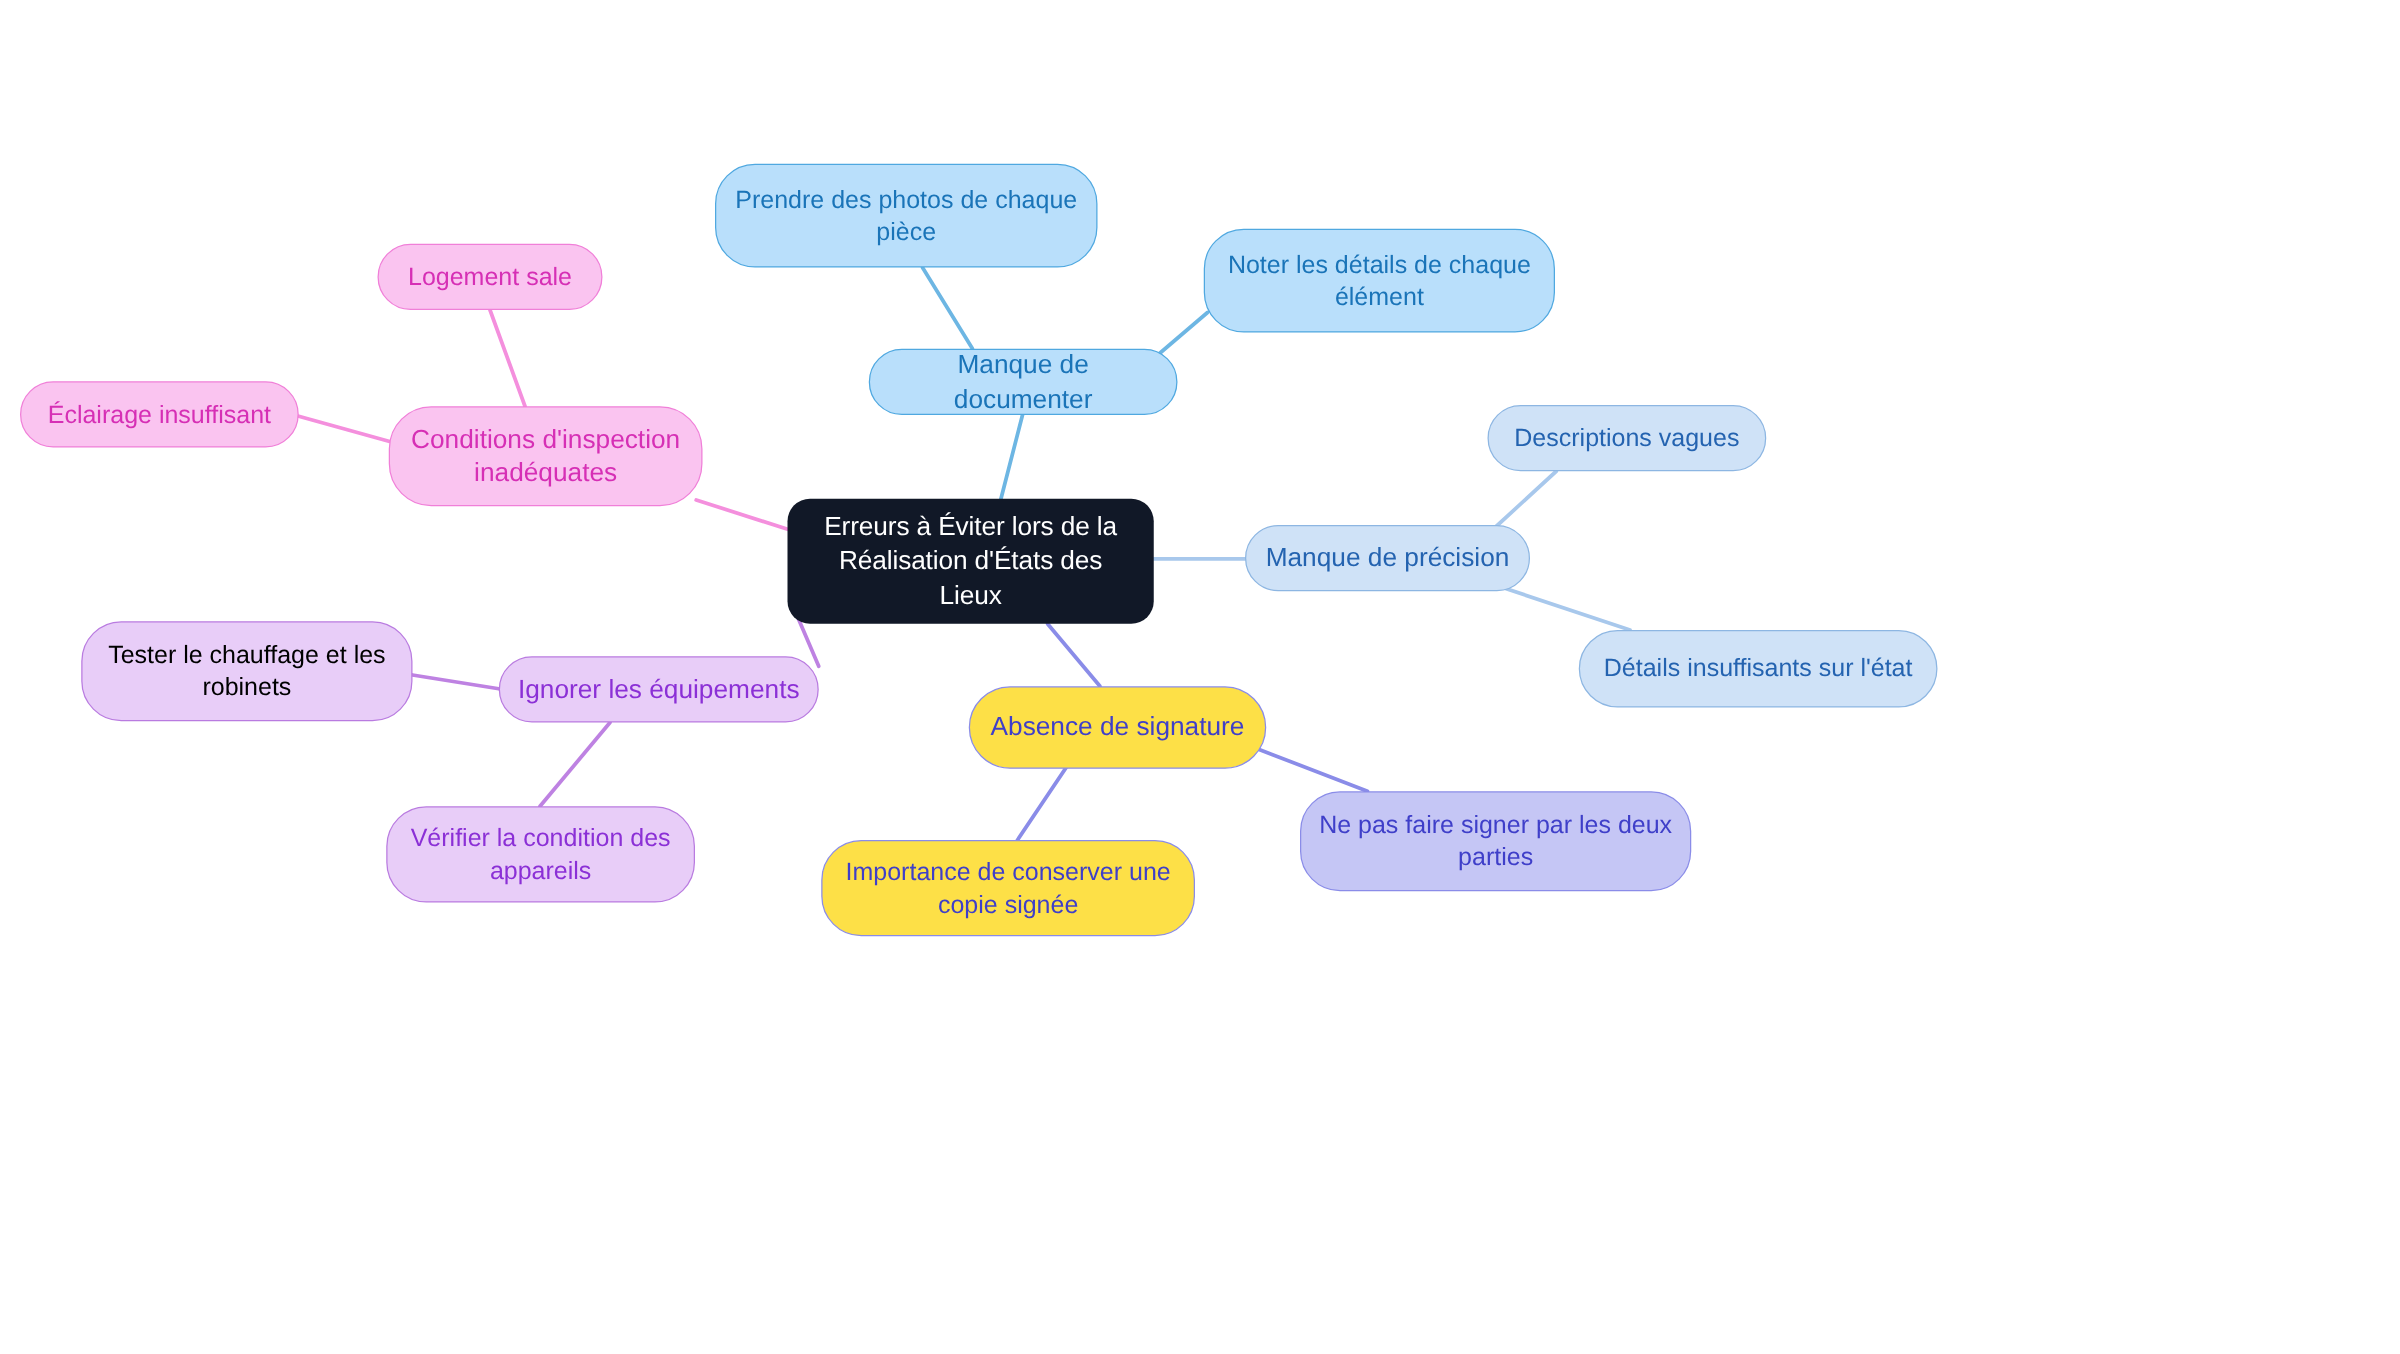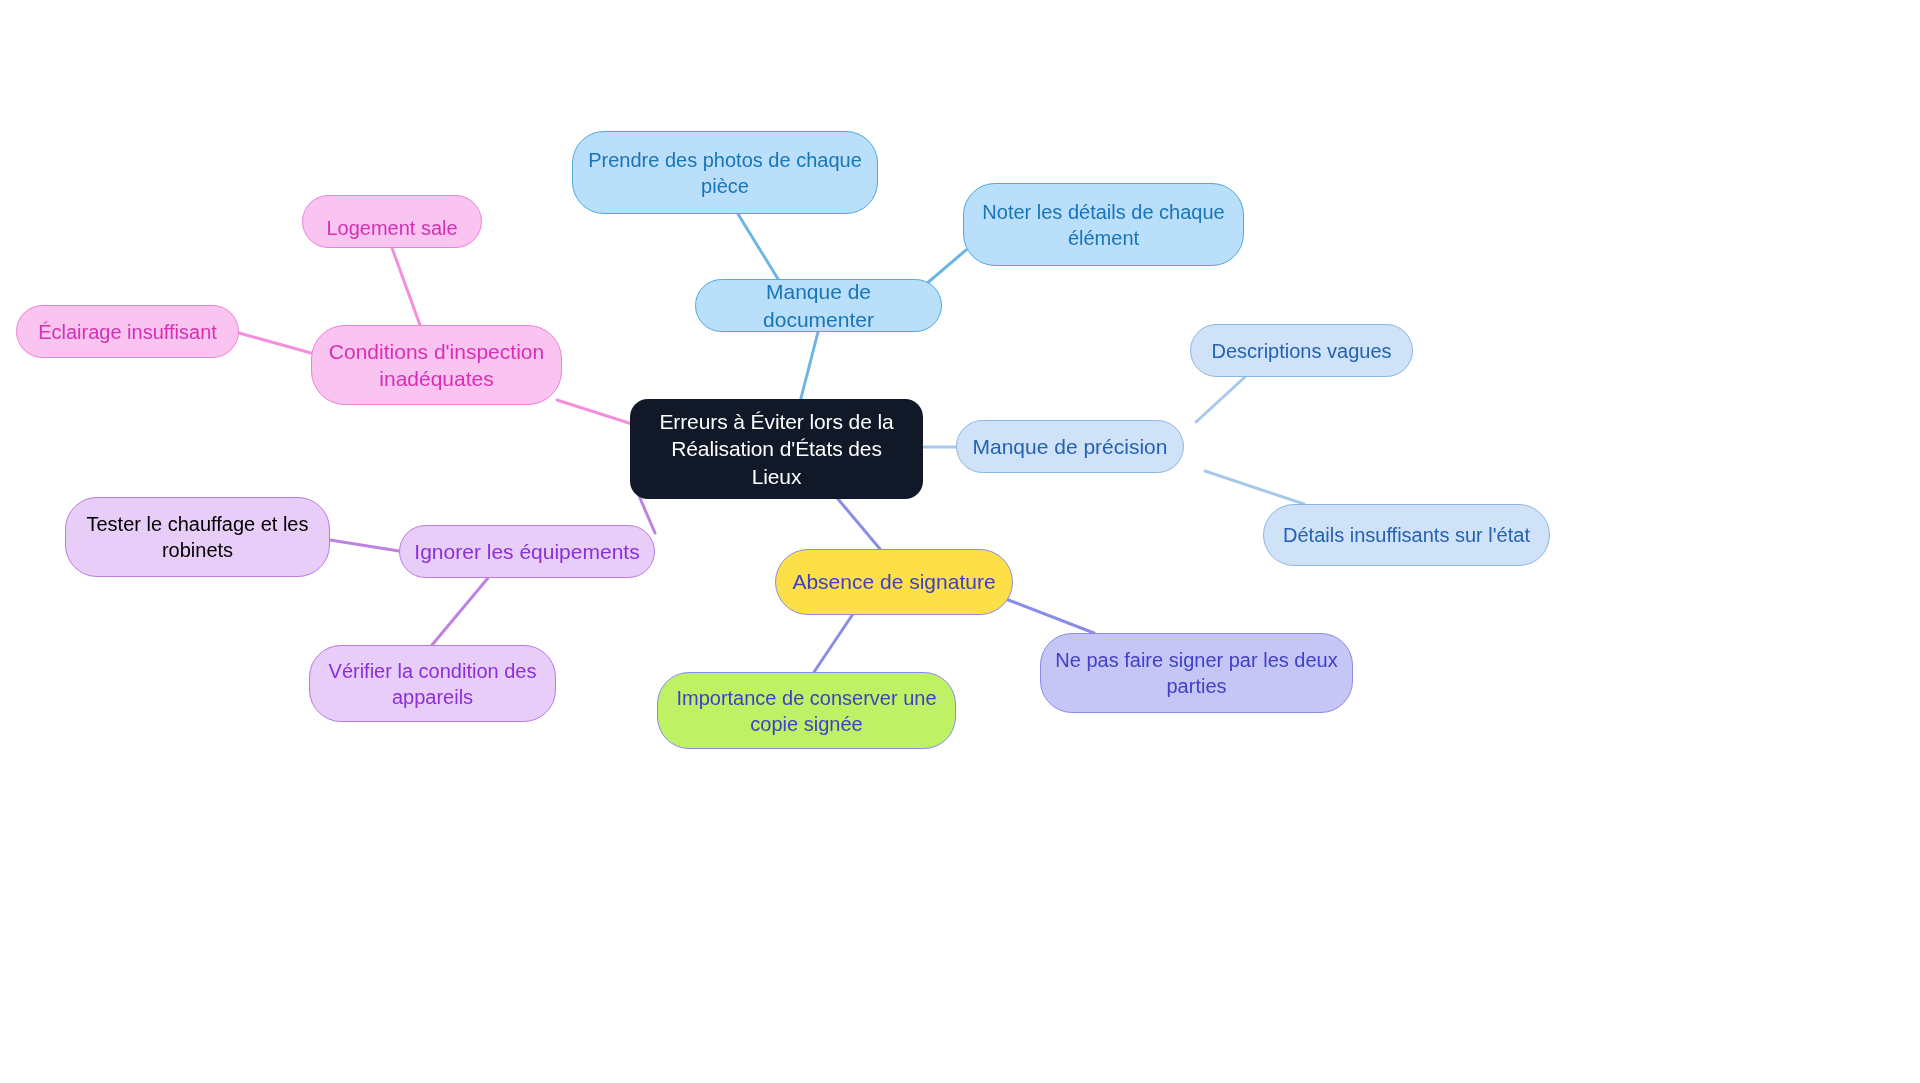--- a/index.html
+++ b/index.html
@@ -79,31 +79,31 @@
       <line x1="311" y1="353" x2="239" y2="333" stroke="#F48FDD" stroke-width="3" stroke-linecap="round"></line>
     </svg>
   <div id="nodes">
       <div class="node root" style="left: 630px; top: 399px; width: 293px; height: 100px; background: rgb(17, 24, 39); border-color: rgb(17, 24, 39); color: rgb(255, 255, 255);"><span>Erreurs à Éviter lors de la
 Réalisation d'États des Lieux</span></div>
       <div class="node lvl1" style="left: 695px; top: 279px; width: 247px; height: 53px; background: rgb(185, 223, 251); border-color: rgb(79, 168, 224); color: rgb(26, 116, 184);"><span>Manque de documenter</span></div>
       <div class="node lvl2" style="left: 572px; top: 131px; width: 306px; height: 83px; background: rgb(185, 223, 251); border-color: rgb(79, 168, 224); color: rgb(26, 116, 184);"><span>Prendre des photos de chaque
 pièce</span></div>
       <div class="node lvl2" style="left: 963px; top: 167px; width: 281px; height: 83px; background: rgb(185, 223, 251); border-color: rgb(79, 168, 224); color: rgb(26, 116, 184); margin-top: 16px;"><span>Noter les détails de chaque
 élément</span></div>
-      <div class="node lvl1" style="left: 956px; top: 420px; width: 228px; height: 53px; background: rgb(207, 226, 247); border-color: rgb(141, 182, 226); color: rgb(36, 99, 176);"><span>Manque de précision</span></div>
+      <div class="node lvl1" style="left: 996px; top: 420px; width: 228px; height: 53px; background: rgb(207, 226, 247); border-color: rgb(141, 182, 226); color: rgb(36, 99, 176);"><span>Manque de précision</span></div>
       <div class="node lvl2" style="left: 1190px; top: 324px; width: 223px; height: 53px; background: rgb(207, 226, 247); border-color: rgb(141, 182, 226); color: rgb(36, 99, 176);"><span>Descriptions vagues</span></div>
       <div class="node lvl2" style="left: 1263px; top: 504px; width: 287px; height: 62px; background: rgb(207, 226, 247); border-color: rgb(141, 182, 226); color: rgb(36, 99, 176);"><span>Détails insuffisants sur l'état</span></div>
       <div class="node lvl1" style="left: 775px; top: 549px; width: 238px; height: 66px; background: #fde047; border-color: rgb(138, 140, 232); color: rgb(63, 63, 201);"><span>Absence de signature</span></div>
       <div class="node lvl2" style="left: 1040px; top: 633px; width: 313px; height: 80px; background: rgb(197, 198, 245); border-color: rgb(138, 140, 232); color: rgb(63, 63, 201);"><span>Ne pas faire signer par les deux
 parties</span></div>
-      <div class="node lvl2" style="left: 657px; top: 672px; width: 299px; height: 77px; background: #bef264; border-color: rgb(138, 140, 232); color: rgb(63, 63, 201);"><span>Importance de conserver une
+      <div class="node lvl2" style="left: 657px; top: 672px; width: 299px; height: 77px; background: #fde047; border-color: rgb(138, 140, 232); color: rgb(63, 63, 201);"><span>Importance de conserver une
 copie signée</span></div>
       <div class="node lvl1" style="left: 399px; top: 525px; width: 256px; height: 53px; background: rgb(232, 205, 248); border-color: rgb(185, 123, 224); color: rgb(139, 48, 214);"><span>Ignorer les équipements</span></div>
       <div class="node lvl2" style="left: 65px; top: 497px; width: 265px; height: 80px; background: rgb(232, 205, 248); border-color: rgb(185, 123, 224); color: #000000;"><span>Tester le chauffage et les
 robinets</span></div>
       <div class="node lvl2" style="left: 309px; top: 645px; width: 247px; height: 77px; background: rgb(232, 205, 248); border-color: rgb(185, 123, 224); color: rgb(139, 48, 214);"><span>Vérifier la condition des
 appareils</span></div>
       <div class="node lvl1" style="left: 311px; top: 325px; width: 251px; height: 80px; background: rgb(250, 196, 240); border-color: rgb(240, 127, 216); color: rgb(214, 47, 181);"><span>Conditions d'inspection
 inadéquates</span></div>
-      <div class="node lvl2" style="left: 302px; top: 195px; width: 180px; height: 53px; background: rgb(250, 196, 240); border-color: rgb(240, 127, 216); color: rgb(214, 47, 181); align-items: flex-end;"><span>Logement sale</span></div>
+      <div class="node lvl2" style="left: 302px; top: 195px; width: 180px; height: 53px; background: rgb(250, 196, 240); border-color: rgb(240, 127, 216); color: rgb(214, 47, 181);"><span>Logement sale</span></div>
       <div class="node lvl2" style="left: 16px; top: 305px; width: 223px; height: 53px; background: rgb(250, 196, 240); border-color: rgb(240, 127, 216); color: rgb(214, 47, 181);"><span>Éclairage insuffisant</span></div>
     </div>
 </div>
 
 </body></html>

